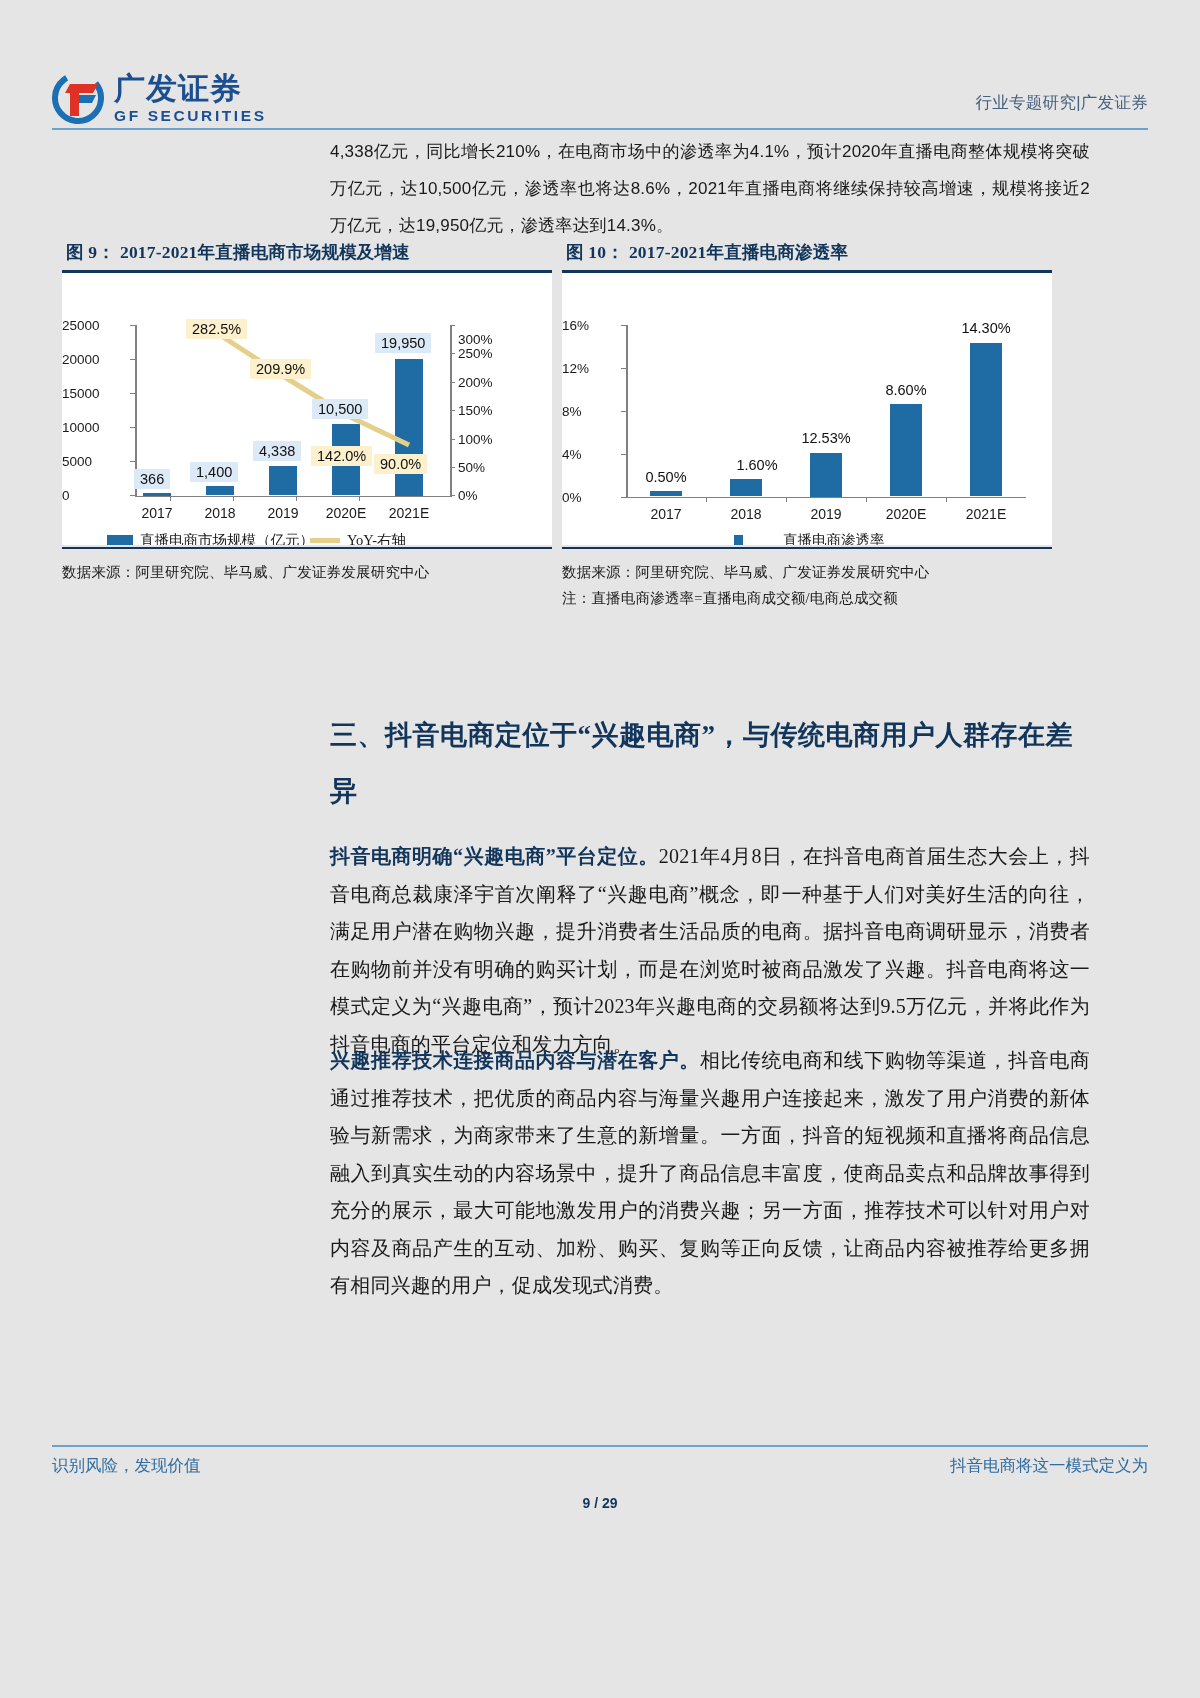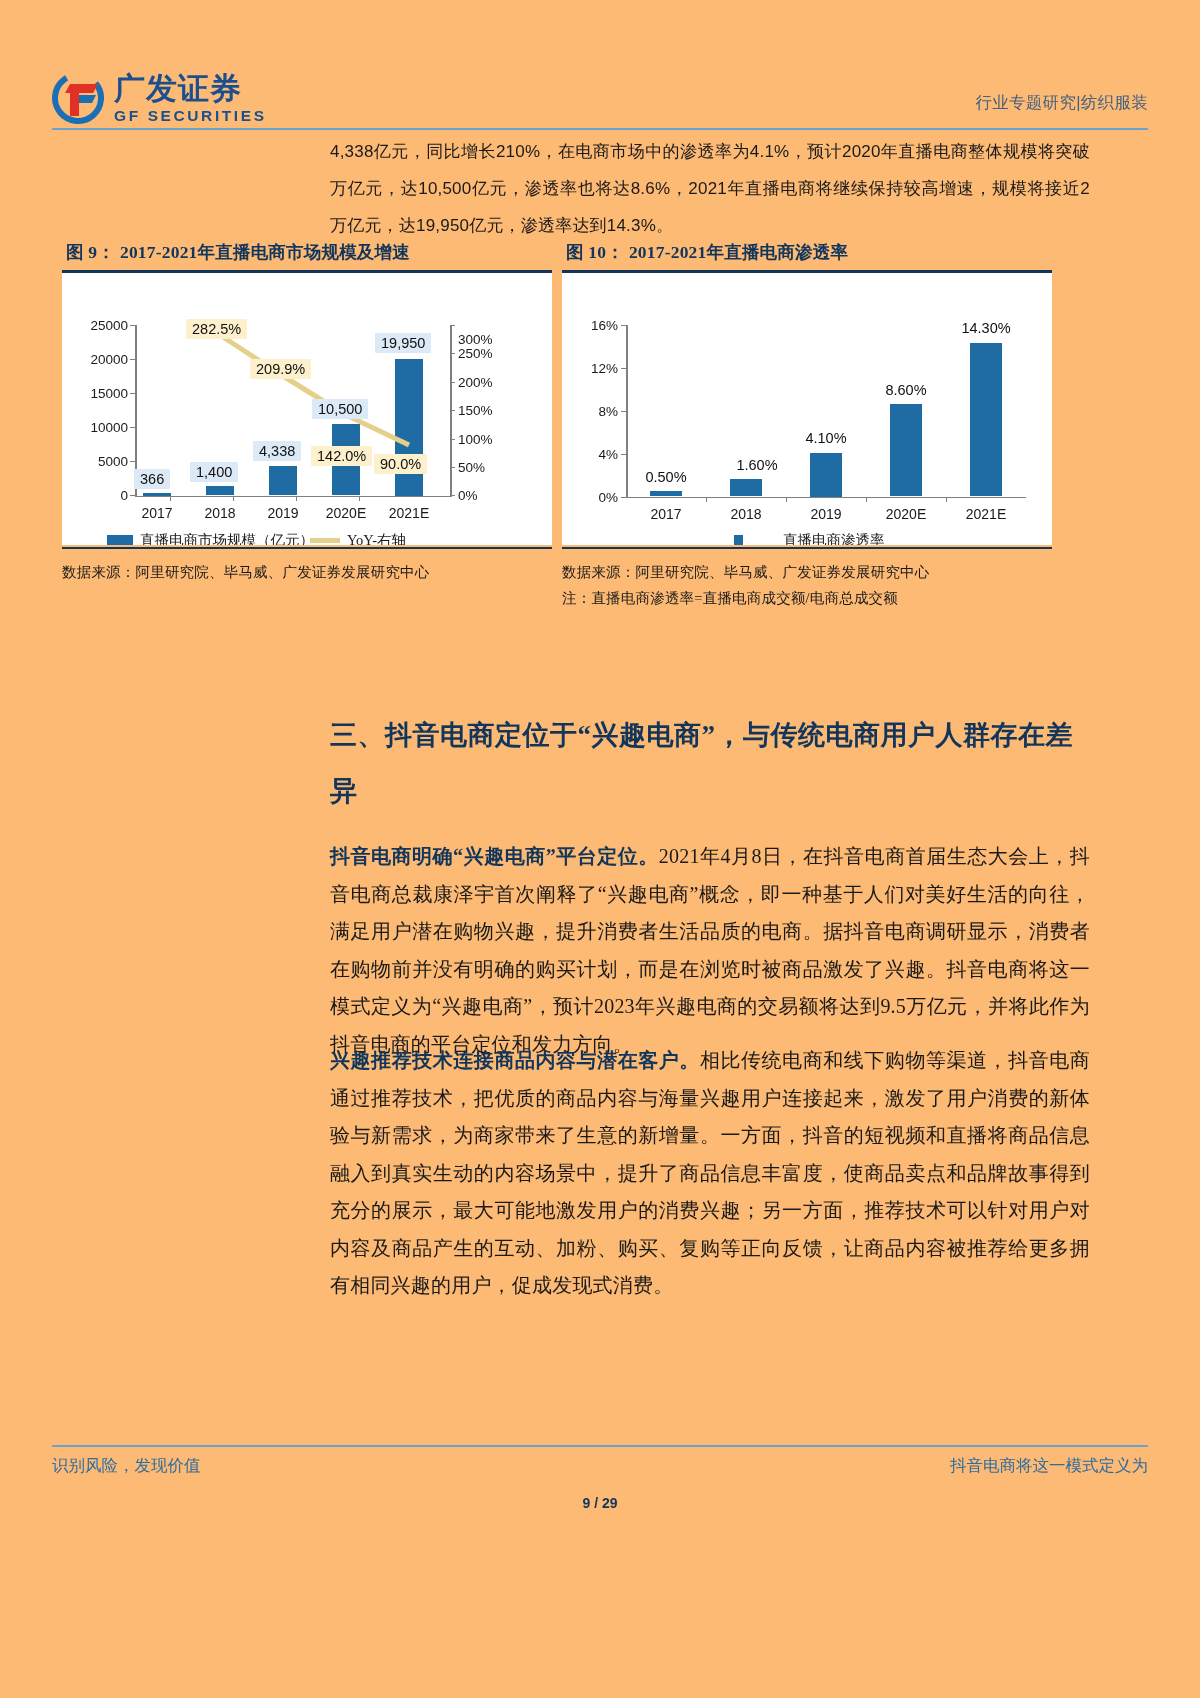--- a/index.html
+++ b/index.html
@@ -3,21 +3,21 @@
 <meta charset="utf-8">
 <style>
   * { box-sizing: border-box; margin: 0; padding: 0; }
   html, body {
     width: 1200px;
     background: #ffffff;
     font-family: "Liberation Serif", "DejaVu Serif", serif;
   }
   body { width: 1200px; height: 1698px; position: relative; overflow: hidden; }
 
-  .page { position: relative; width: 1200px; height: 1698px; background: #fdba74; }
+  .page { position: relative; width: 1200px; height: 1698px; background: #e5e5e5; }
 
   
   .header {
     position: absolute; left: 0; top: 0; width: 1200px; height: 128px;
   }
   .logo-wrap {
     position: absolute; left: 52px; top: 72px;
     display: flex; align-items: center; gap: 10px;
   }
   .logo-mark {
@@ -80,21 +80,21 @@
     font-size: 14.5px; color: #1a1a1a; padding-top: 10px;
     line-height: 26px; letter-spacing: .2px;
   }
 
   
   .plot { position: absolute; }
   .axis-line { position: absolute; background: #808080; }
   .tick { position: absolute; background: #808080; height: 1px; width: 5px; }
   .ytick-label {
     position: absolute; font-family: "Liberation Sans", sans-serif;
-    font-size: 13.5px; color: #1a1a1a; text-align: right; white-space: nowrap;
+    font-size: 13.5px; color: #1a1a1a; text-align: left; white-space: nowrap;
   }
   .ytick-label-r { text-align: left; }
   .xtick-label {
     position: absolute; font-family: "Liberation Sans", sans-serif;
     font-size: 14px; color: #1a1a1a; text-align: center; white-space: nowrap;
   }
   .bar { position: absolute; background: #1f6ca4; }
   .bar10 { position: absolute; background: #1f6ca4; }
   .dlabel {
     position: absolute; font-family: "Liberation Sans", sans-serif;
@@ -171,21 +171,21 @@
           <path d="M18 12 L46 12 L41 21 L13 21 Z" fill="#e03127"></path>
           <path d="M22 23 L44 23 L40 31 L18 31 Z" fill="#1b6fb5"></path>
           <path d="M18 12 L27 12 L27 44 L18 44 Z" fill="#e03127"></path>
         </svg>
       </div>
       <div class="logo-text">
         <span class="logo-cn">广发证券</span>
         <span class="logo-en">GF SECURITIES</span>
       </div>
     </div>
-    <div class="header-right">行业专题研究|纺织服装</div>
+    <div class="header-right">行业专题研究|广发证券</div>
     <div class="header-rule"></div>
   </div>
 
   <div class="intro">4,338亿元，同比增长210%，在电商市场中的渗透率为4.1%，预计2020年直播电商整体规模将突破万亿元，达10,500亿元，渗透率也将达8.6%，2021年直播电商将继续保持较高增速，规模将接近2万亿元，达19,950亿元，渗透率达到14.3%。</div>
 
   <div class="fig fig-left">
     <div class="fig-title">
       <span>图 9：</span>
       <span>2017-2021年直播电商市场规模及增速</span>
     </div>
@@ -302,21 +302,21 @@
       <div class="axis-line" style="left:384px; top:224px; width:1px; height:5px;"></div>
 
       <div class="bar10" style="left:88px;  top:218.6px; width:32px; height:5.4px;"></div>
       <div class="bar10" style="left:168px; top:206.8px; width:32px; height:17.2px;"></div>
       <div class="bar10" style="left:248px; top:180.0px; width:32px; height:44.0px;"></div>
       <div class="bar10" style="left:328px; top:131.6px; width:32px; height:92.4px;"></div>
       <div class="bar10" style="left:408px; top:70.3px;  width:32px; height:153.7px;"></div>
 
       <div class="dlabel-plain" style="left:73px;  top:196px; width:62px; text-align:center;">0.50%</div>
       <div class="dlabel-plain" style="left:164px; top:184px; width:62px; text-align:center;">1.60%</div>
-      <div class="dlabel-plain" style="left:233px; top:157px; width:62px; text-align:center;">4.10%</div>
+      <div class="dlabel-plain" style="left:233px; top:157px; width:62px; text-align:center;">12.53%</div>
       <div class="dlabel-plain" style="left:313px; top:109px; width:62px; text-align:center;">8.60%</div>
       <div class="dlabel-plain" style="left:390px; top:47px;  width:68px; text-align:center;">14.30%</div>
 
       <div class="xtick-label" style="left:72px;  top:233px; width:64px;">2017</div>
       <div class="xtick-label" style="left:152px; top:233px; width:64px;">2018</div>
       <div class="xtick-label" style="left:232px; top:233px; width:64px;">2019</div>
       <div class="xtick-label" style="left:312px; top:233px; width:64px;">2020E</div>
       <div class="xtick-label" style="left:392px; top:233px; width:64px;">2021E</div>
 
       <div class="legend" style="left:172px; top:258px;gap:40px;">

